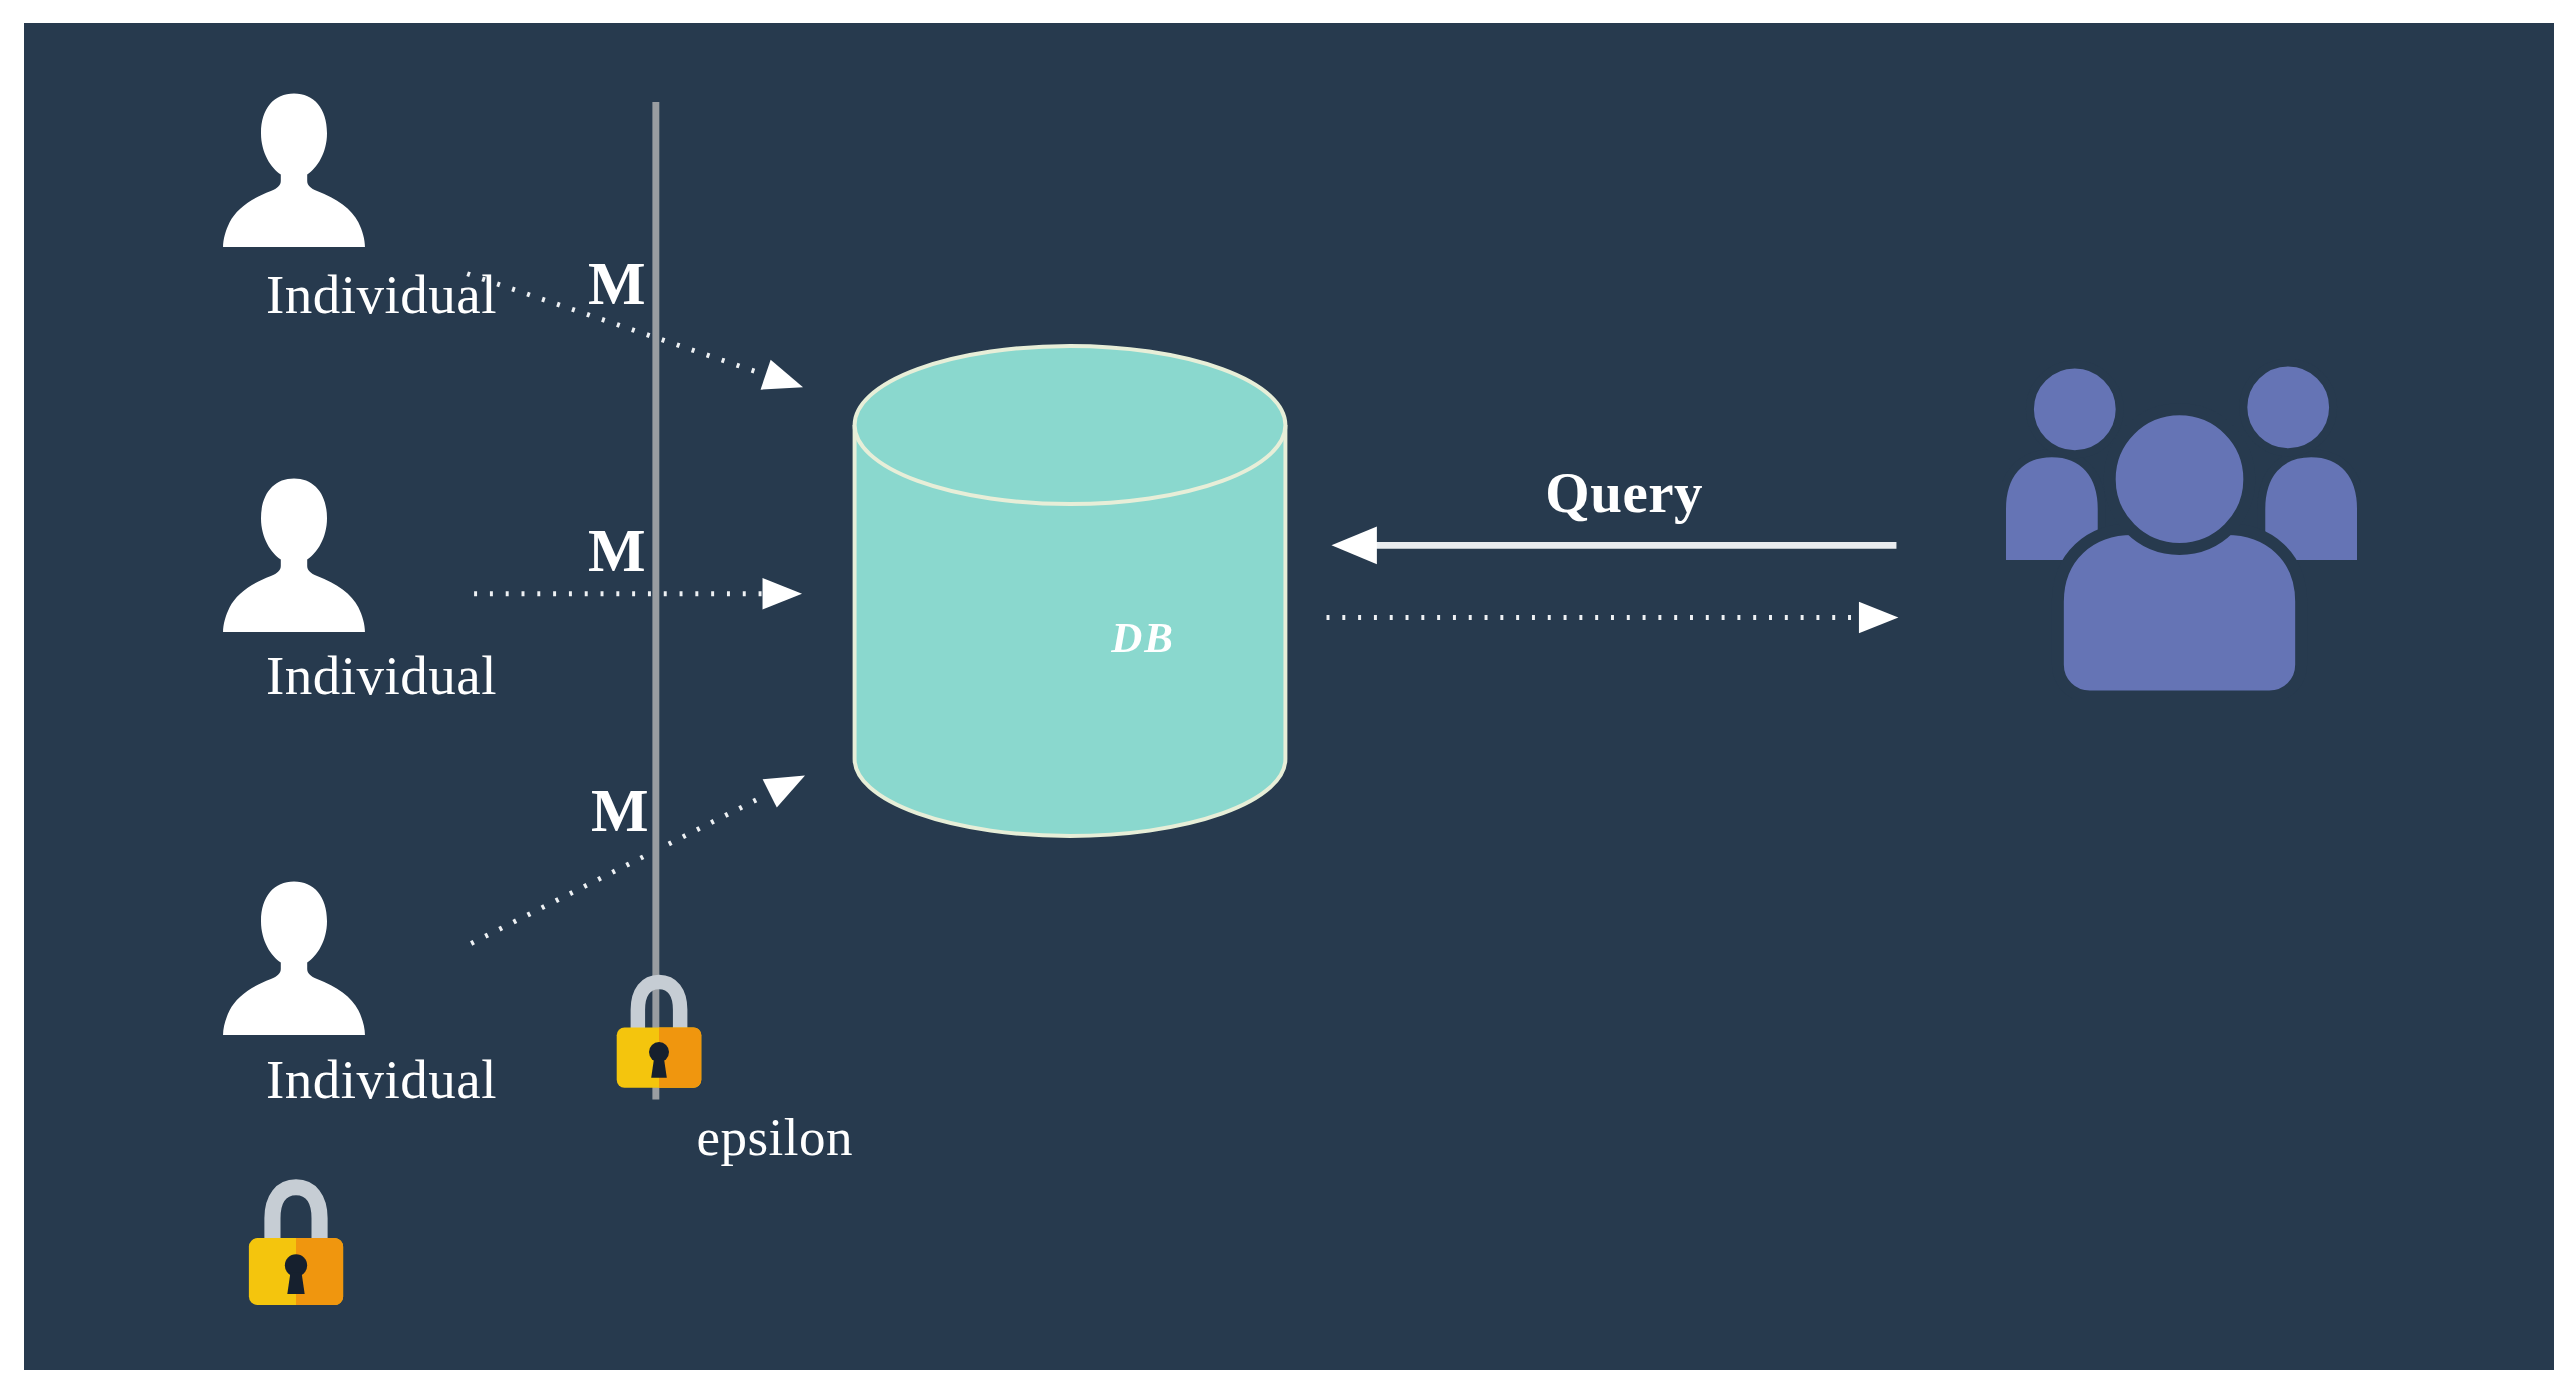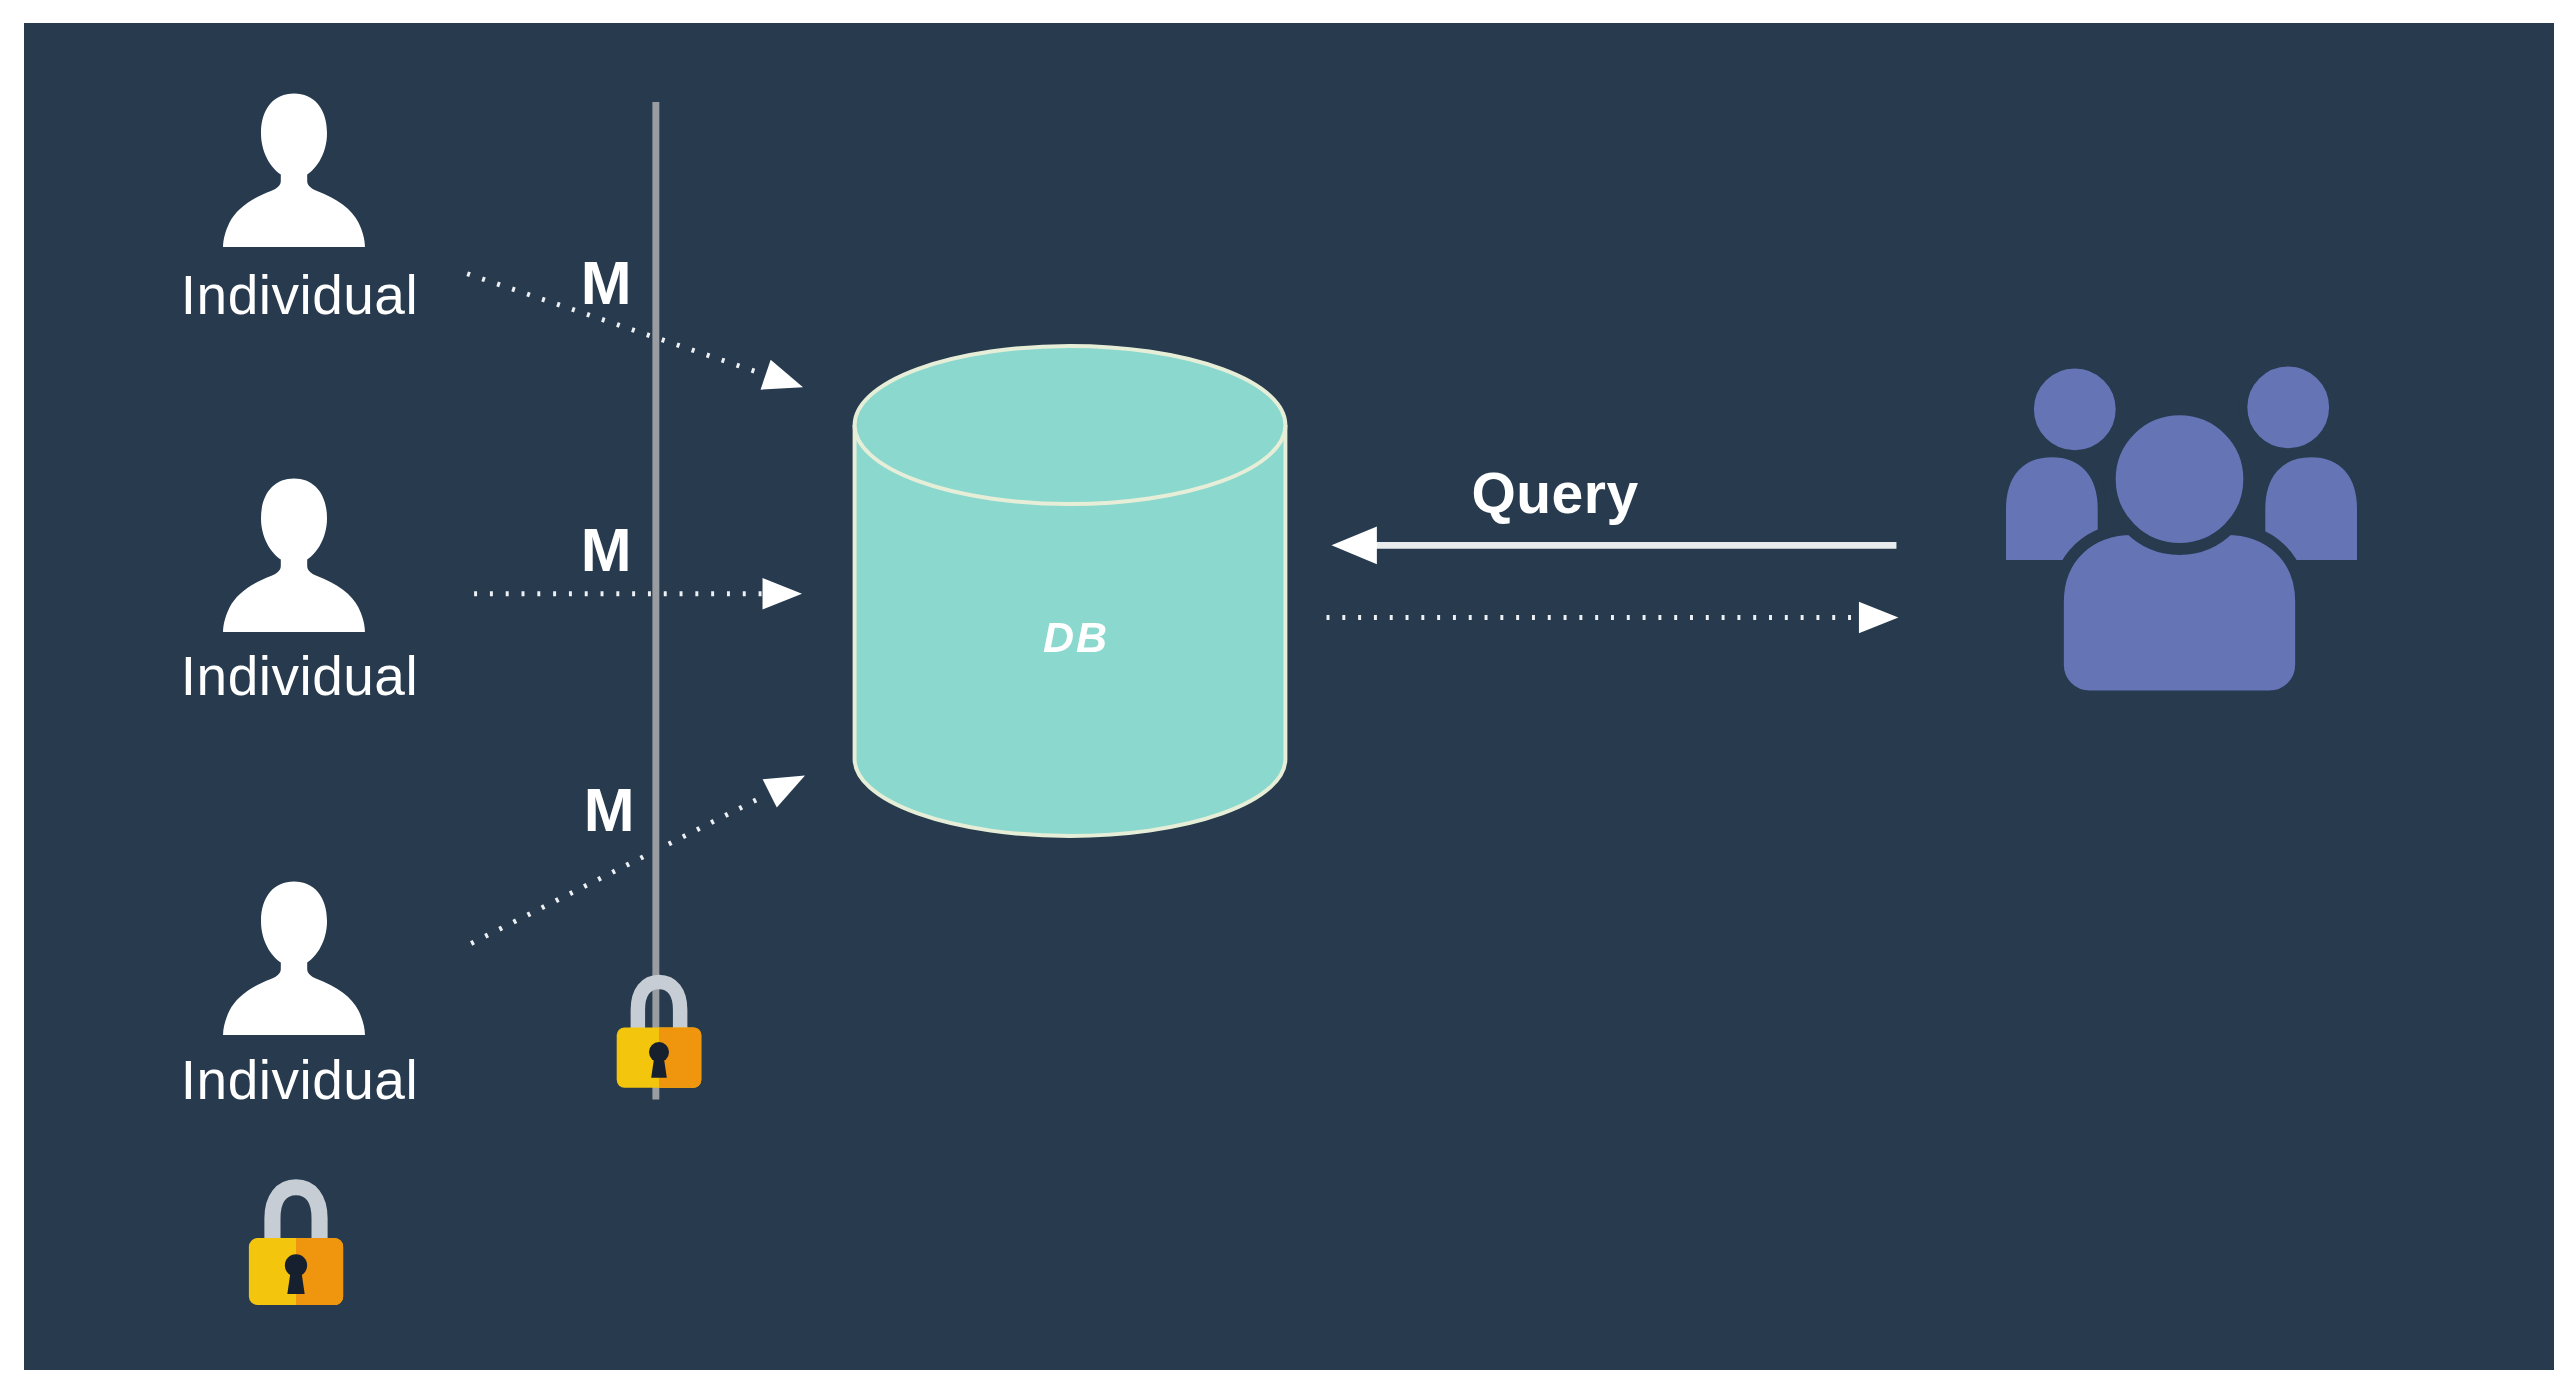--- a/index.html
+++ b/index.html
@@ -12,24 +12,25 @@
   }
   .panel{
     position:absolute;
     left:24px;top:23px;
     width:2530px;height:1347px;
     background:#273a4e;
   }
   .abs{position:absolute;}
   .label{
     color:#ffffff;
-    text-align:center;
+    text-align:right;
     letter-spacing:0.5px;
     line-height:1.1;
     white-space:nowrap;
+    font-family:Liberation Serif, serif;
   }
   .individual-label{font-size:55px;width:395px;}
   .m-label{font-size:61px;font-weight:bold;width:79px;}
   .epsilon-label{font-size:53px;width:395px;}
   .db-label{font-size:43px;font-weight:bold;font-style:italic;width:198px;letter-spacing:2px;}
   .query-label{font-size:57px;font-weight:bold;width:296px;}
   .scientists-label{font-size:55px;width:494px;}
   svg{display:block;}
 </style>
 </head>
@@ -87,20 +88,21 @@
   <div class="abs label m-label" style="left:567px;top:517px">M</div>
   <div class="abs label m-label" style="left:570px;top:777px">M</div>
 
   <svg class="abs" style="left:603px;top:963px" width="112" height="128" viewBox="0 0 100 115">
     <path d="M31,64 V42 C31,26 38.5,17 50,17 C61.5,17 69,26 69,42 V64" fill="none" stroke="#c6cdd4" stroke-width="13"></path>
     <rect x="12" y="58" width="76" height="54" rx="7" fill="#f4c50d"></rect>
     <path d="M50,58 H81 C84.9,58 88,61.1 88,65 V105 C88,108.9 84.9,112 81,112 H50 Z" fill="#f0960e"></path>
     <circle cx="50" cy="80" r="9" fill="#16202e"></circle>
     <path d="M45.5,86 L43,103 H57 L54.5,86 Z" fill="#16202e"></path>
   </svg>
+  <div class="abs label epsilon-label" style="left:458px;top:1108px">epsilon</div>
 
   <svg class="abs" style="left:234px;top:1166px" width="124" height="143" viewBox="0 0 100 115">
     <path d="M31,64 V42 C31,26 38.5,17 50,17 C61.5,17 69,26 69,42 V64" fill="none" stroke="#c6cdd4" stroke-width="13"></path>
     <rect x="12" y="58" width="76" height="54" rx="7" fill="#f4c50d"></rect>
     <path d="M50,58 H81 C84.9,58 88,61.1 88,65 V105 C88,108.9 84.9,112 81,112 H50 Z" fill="#f0960e"></path>
     <circle cx="50" cy="80" r="9" fill="#16202e"></circle>
     <path d="M45.5,86 L43,103 H57 L54.5,86 Z" fill="#16202e"></path>
   </svg>
 
   <svg class="abs" style="left:852px;top:342px" width="436" height="498" viewBox="0 0 441 504">

